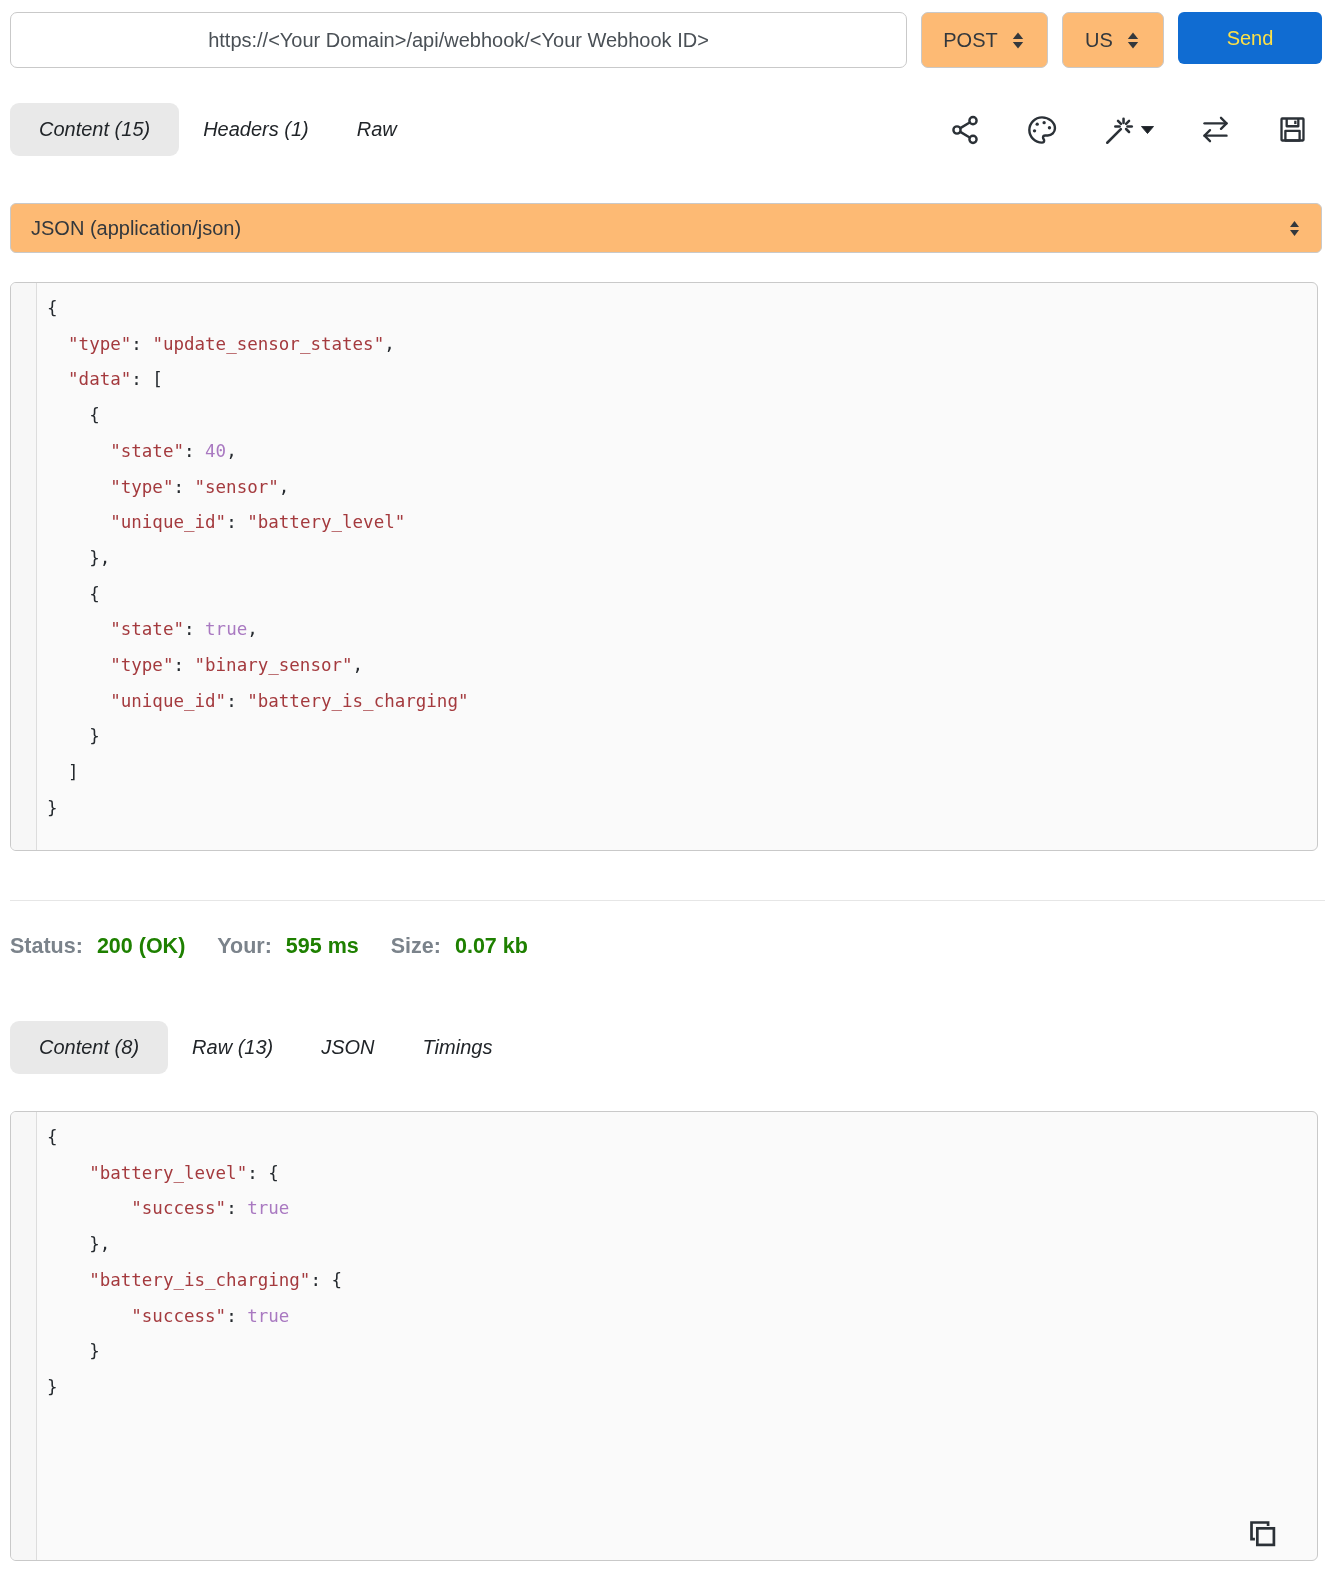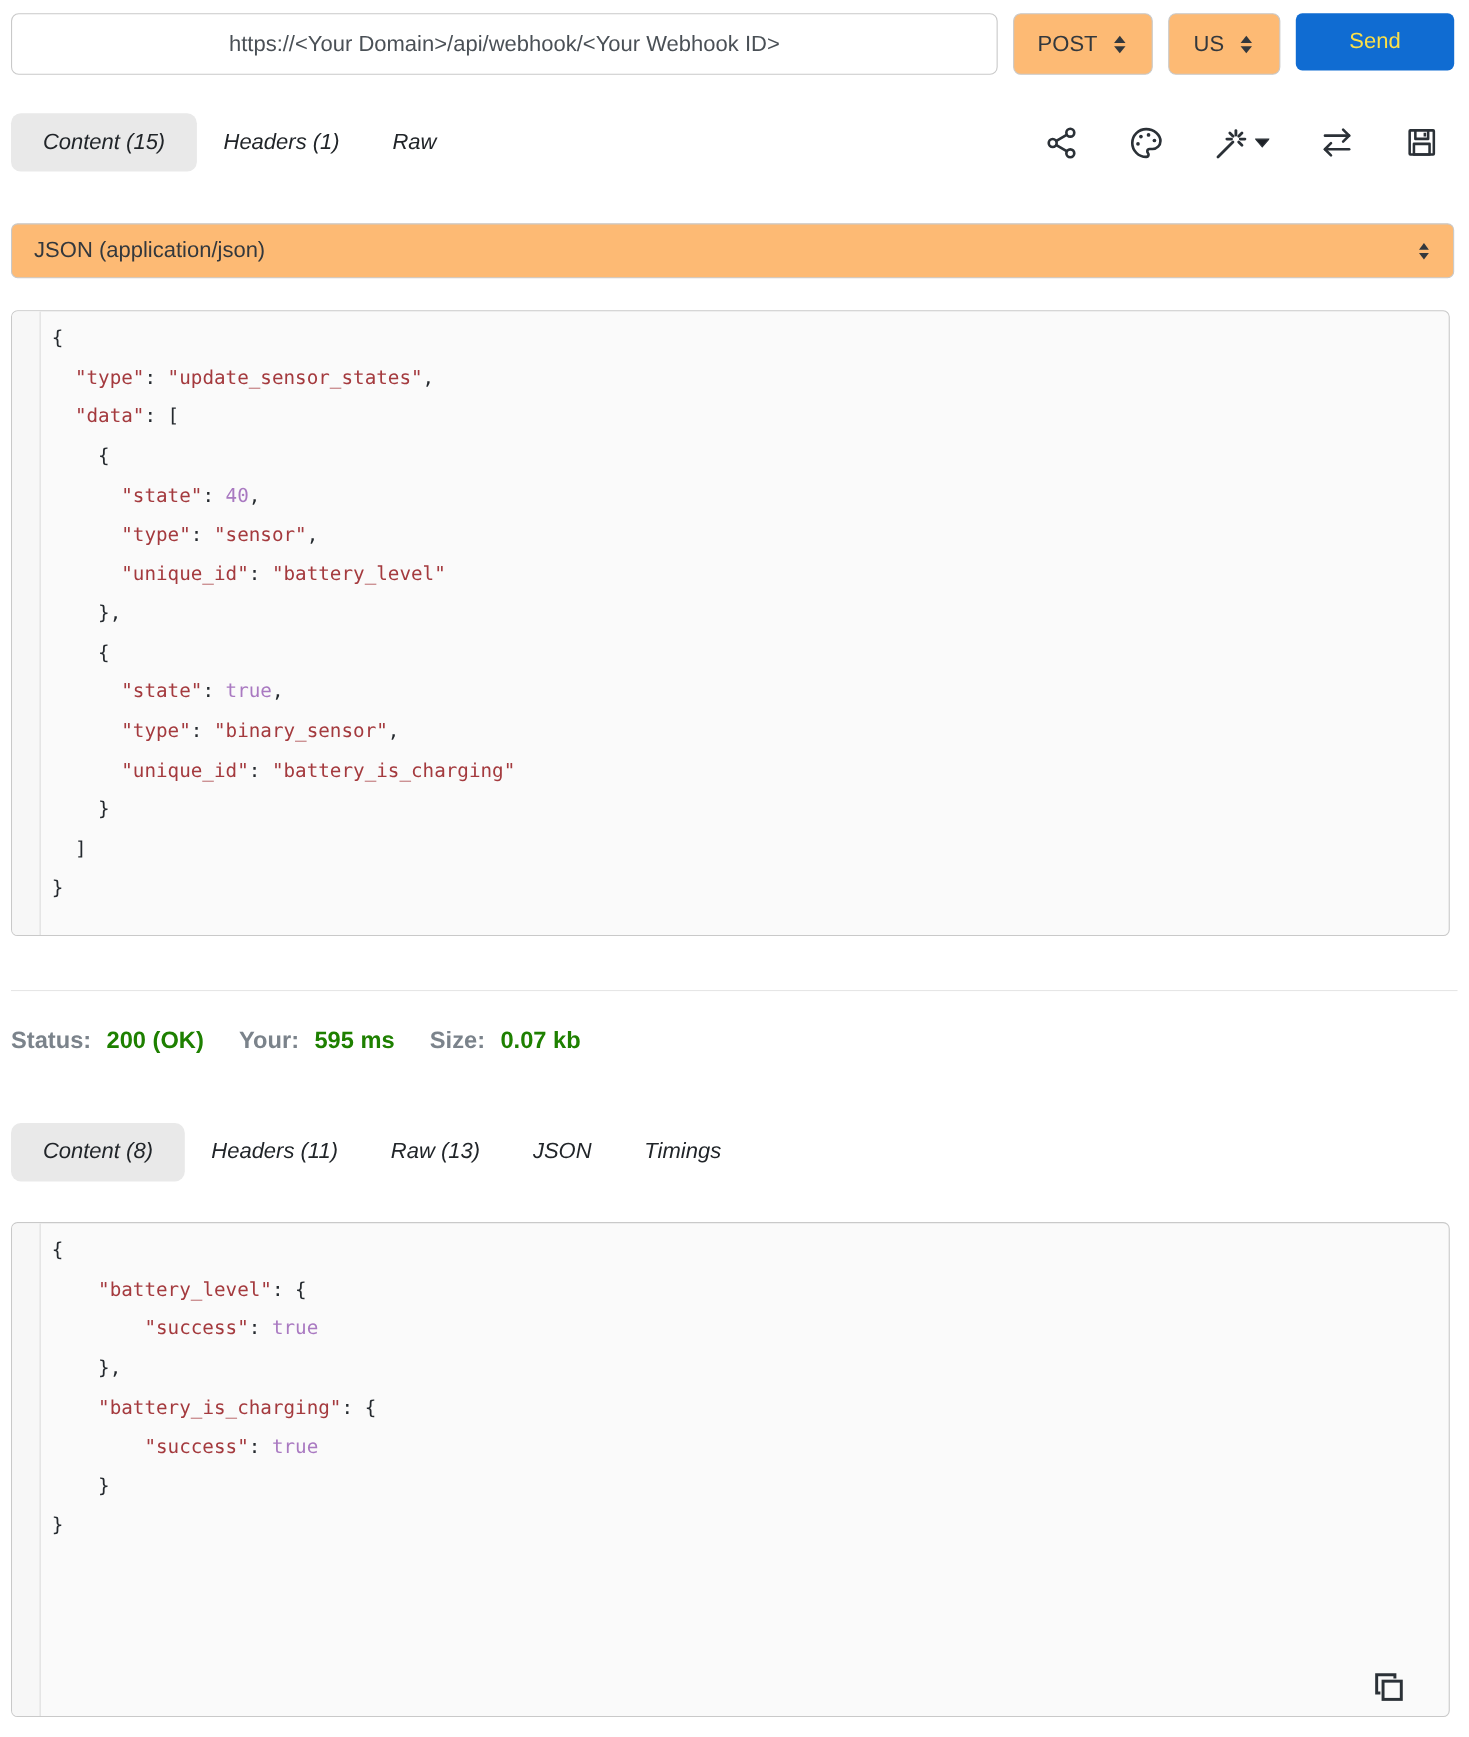--- a/index.html
+++ b/index.html
@@ -246,21 +246,20 @@
     <span class="status-value">595 ms</span>
   </div>
   <div class="status-pair">
     <span class="status-label">Size:</span>
     <span class="status-value">0.07 kb</span>
   </div>
 </div>
 
 <div class="tab-row response-tabs">
   <div class="tab active">Content (8)</div>
-  <div class="tab">Headers (11)</div>
   <div class="tab">Raw (13)</div>
   <div class="tab">JSON</div>
   <div class="tab">Timings</div>
 </div>
 
 <div class="code-block response">
   <div class="gutter"></div>
   <div class="code"><div class="code-line"><span class="tok-p">{</span></div><div class="code-line"><span class="tok-p">    </span><span class="tok-s">"battery_level"</span><span class="tok-p">: {</span></div><div class="code-line"><span class="tok-p">        </span><span class="tok-s">"success"</span><span class="tok-p">: </span><span class="tok-a">true</span></div><div class="code-line"><span class="tok-p">    },</span></div><div class="code-line"><span class="tok-p">    </span><span class="tok-s">"battery_is_charging"</span><span class="tok-p">: {</span></div><div class="code-line"><span class="tok-p">        </span><span class="tok-s">"success"</span><span class="tok-p">: </span><span class="tok-a">true</span></div><div class="code-line"><span class="tok-p">    }</span></div><div class="code-line"><span class="tok-p">}</span></div></div>
   <span class="copy-btn">
     <svg width="34" height="34" viewBox="0 0 24 24" fill="none" stroke-width="1.9" stroke-linejoin="miter">

